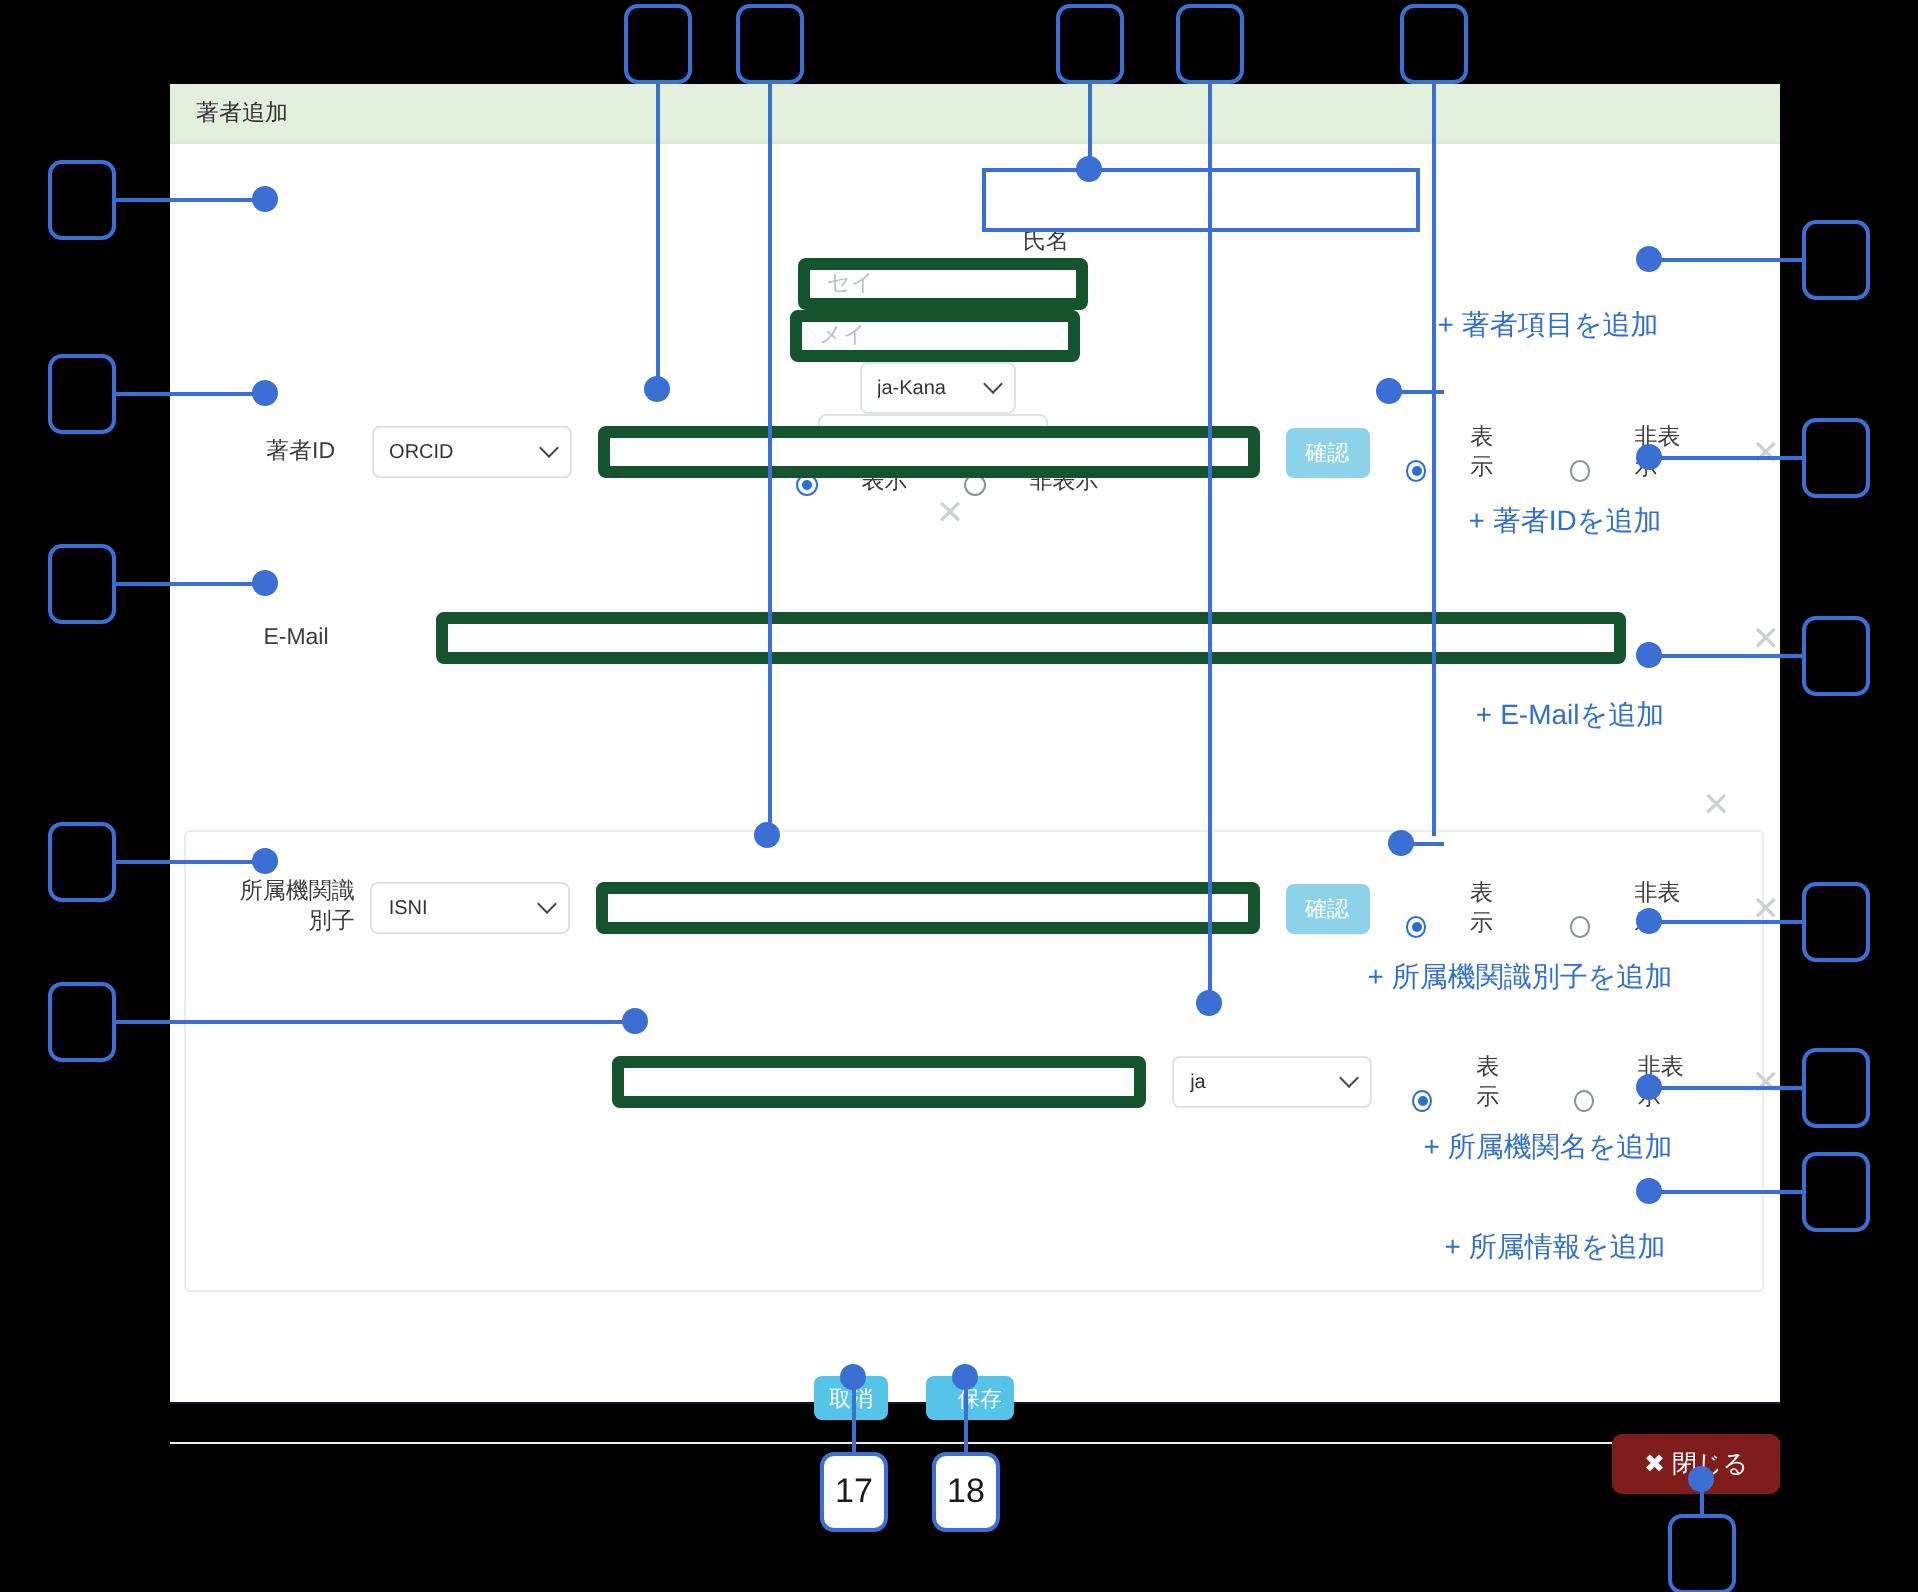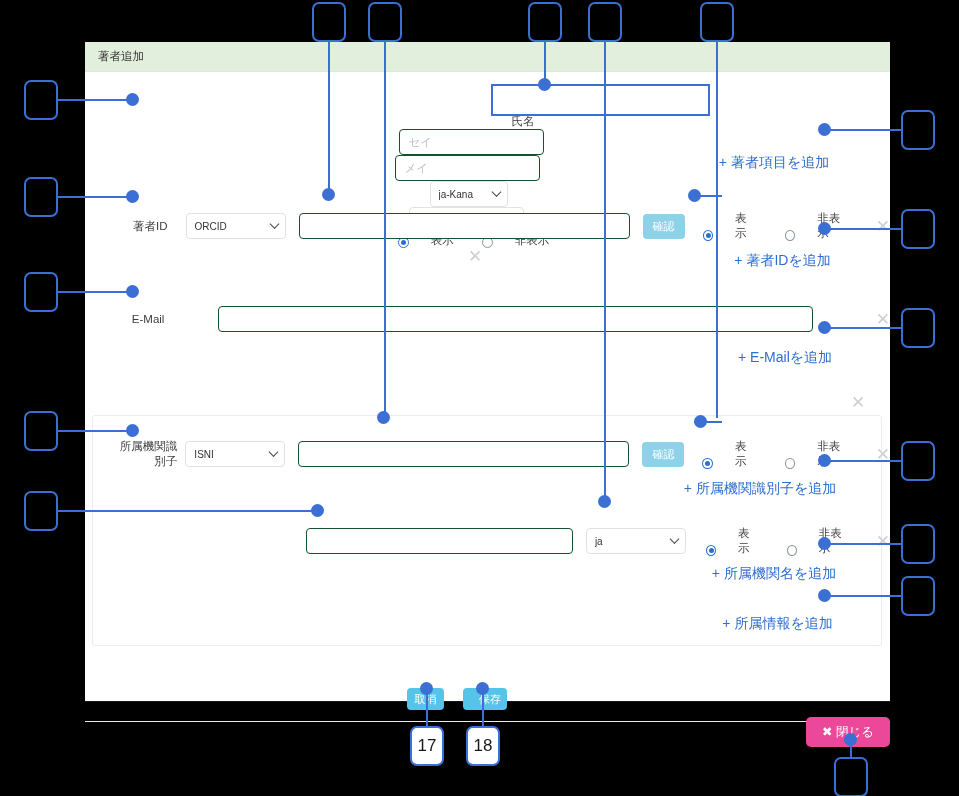--- a/index.html
+++ b/index.html
@@ -69,21 +69,21 @@
     align-items:center;
   }
   .lbl{
     font-size:11.5px;
     color:#3c3c3c;
     text-align:right;
     line-height:15px;
   }
   .txtinput{
     height:26px;
-    border:1px solid #14532d;
+    border:6px solid #14532d;
     border-radius:4px;
     background:#fff;
     font-size:11.5px;
     color:#333;
     padding:0 9px;
     outline:none;
     font-family:"Liberation Sans", sans-serif;
   }
   .txtinput::placeholder{ color:#b9bfc6; }
   select.sel{
@@ -175,21 +175,21 @@
     min-width:37px;
     background:#56c3e8;
     color:#fff;border:none;border-radius:4px;
     font-size:11px;cursor:pointer;
     font-family:"Liberation Sans", sans-serif;
   }
   #btn-close{
     position:absolute;
     left:806px; top:717px;
     height:30px; padding:0 16px;
-    background:#ec4899;color:#fff;border:none;border-radius:5px;
+    background:#7f1d1d;color:#fff;border:none;border-radius:5px;
     font-size:12.5px;cursor:pointer;
     z-index:20;
     font-family:"Liberation Sans", sans-serif;
   }
   .hl-rect{
     position:absolute;
     border:2px solid #3b6fd4;
     z-index:31;
     pointer-events:none;
   }

